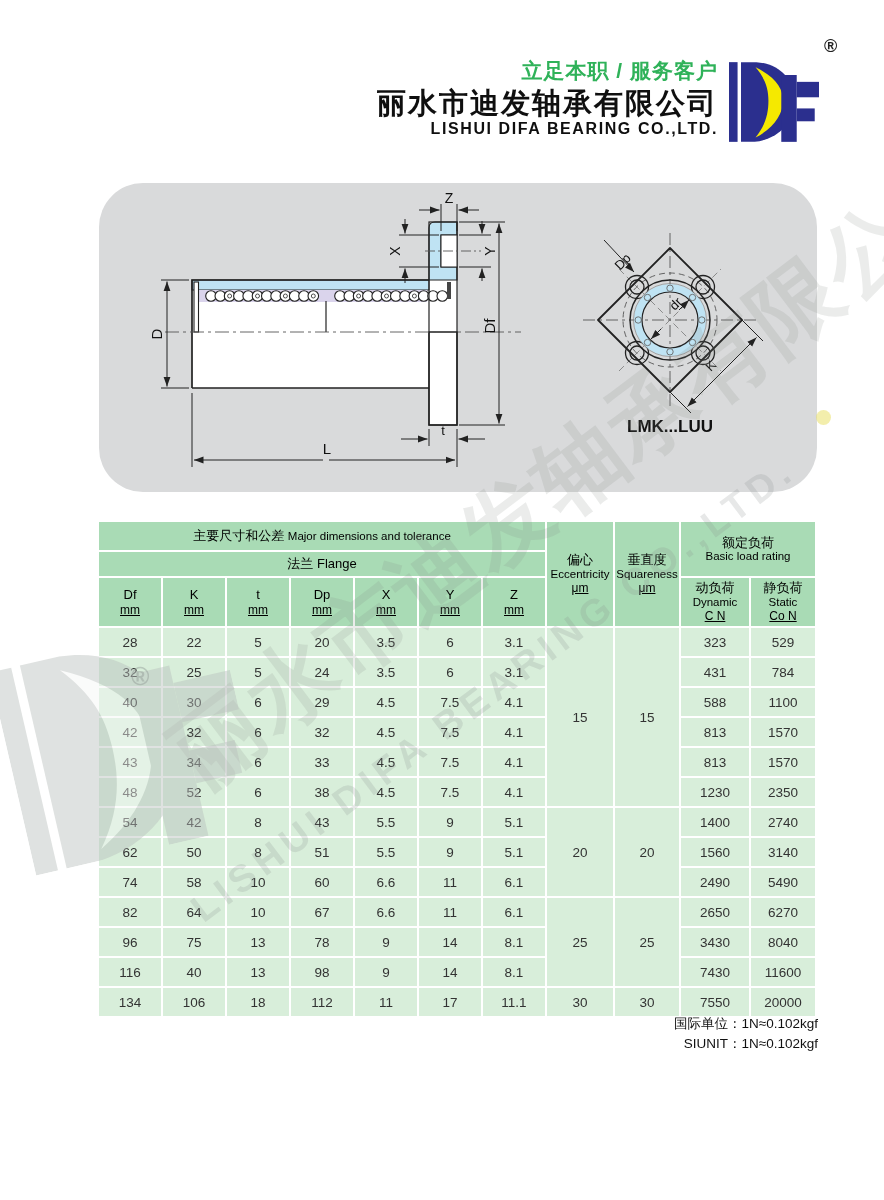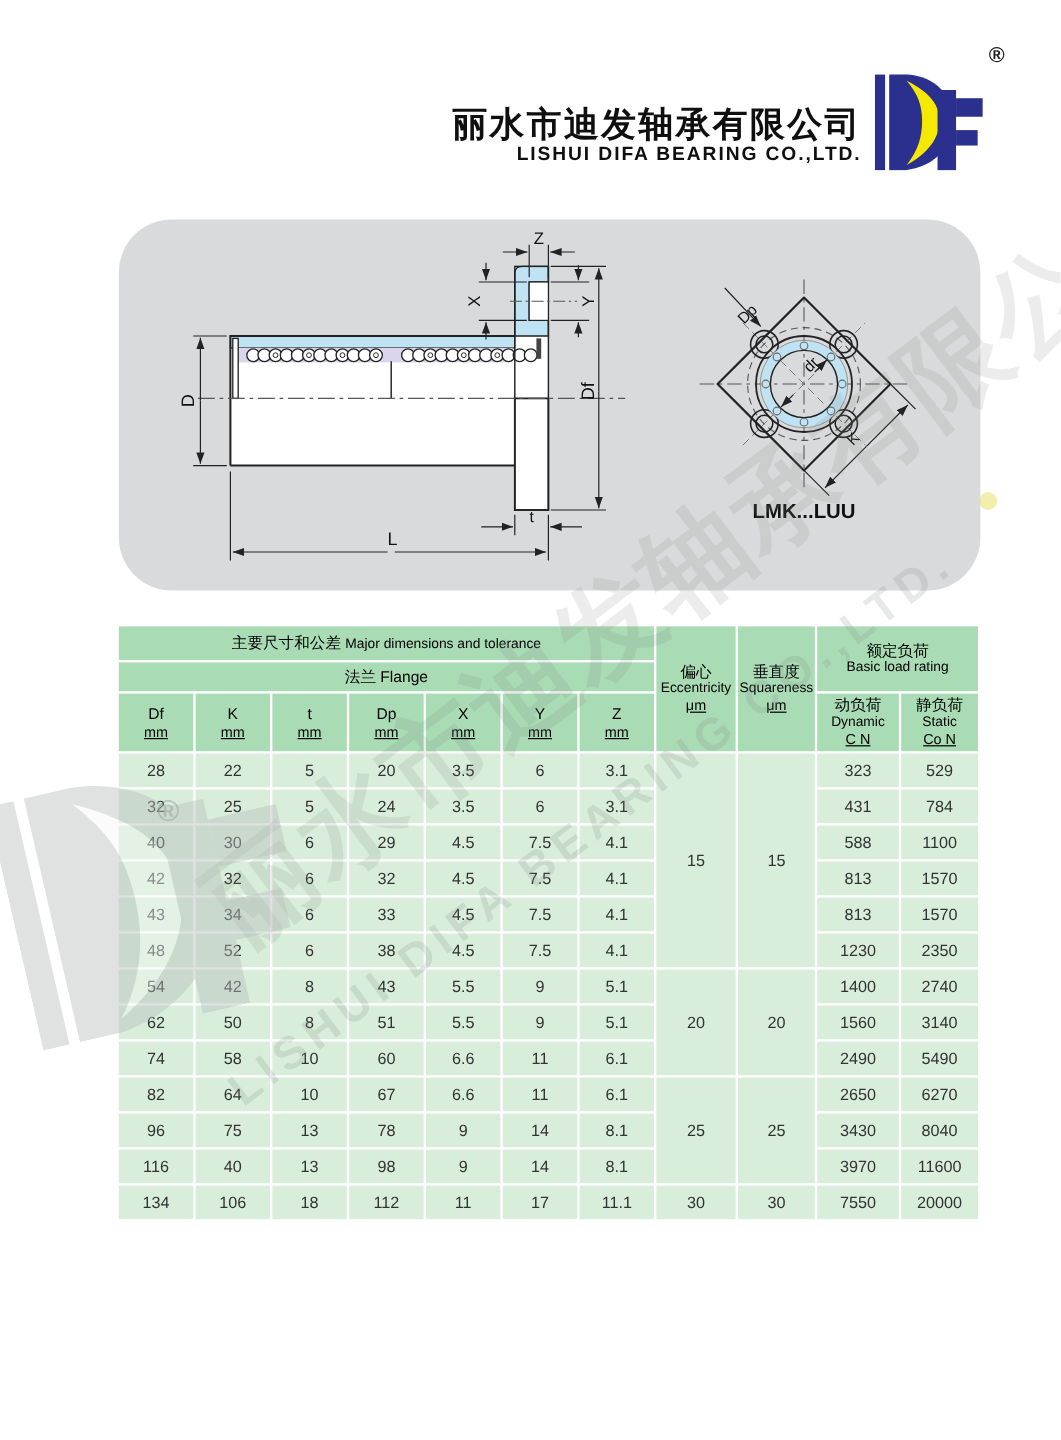--- a/index.html
+++ b/index.html
@@ -46,20 +46,21 @@
   .wm-df{left:8px;top:628px;transform:rotate(-13deg);}
   .wm-reg{left:131px;top:662px;font-size:25px;font-weight:bold;color:rgba(145,152,148,0.45);}
   .wm-dot{left:816px;top:410px;width:15px;height:15px;border-radius:50%;
           background:rgba(233,224,104,0.55);}
 </style>
 </head>
 <body>
 
 <div class="page">
 
+  <div class="slogan">立足本职 / 服务客户</div>
   <div class="company-zh">丽水市迪发轴承有限公司</div>
   <div class="company-en">LISHUI DIFA BEARING CO.,LTD.</div>
 
   <svg class="logo" viewBox="0 0 105 100">
     <rect x="0" y="7" width="10" height="93" fill="#2b2f8e"></rect>
     <path d="M14,7 L32,7 C58,9 76,26 76,52 C76,79 56,97 30,100 L14,100 Z" fill="#2b2f8e"></path>
     <path d="M31,13 C55,25 63,38 63,52 C63,68 52,84 31,95 C43,80 46,66 46,52 C46,37 42,26 31,13 Z" fill="#f5e900"></path>
     <rect x="61" y="22" width="18" height="78" fill="#2b2f8e"></rect>
     <rect x="79" y="30" width="26" height="18" fill="#2b2f8e"></rect>
     <rect x="79" y="61" width="21" height="15" fill="#2b2f8e"></rect>
@@ -440,40 +441,44 @@
             <td>8040</td>
           </tr>
           <tr>
             <td>116</td>
             <td>40</td>
             <td>13</td>
             <td>98</td>
             <td>9</td>
             <td>14</td>
             <td>8.1</td>
-            <td>3970</td>
+            <td>7430</td>
             <td>11600</td>
           </tr>
           <tr>
             <td>134</td>
             <td>106</td>
             <td>18</td>
             <td>112</td>
             <td>11</td>
             <td>17</td>
             <td>11.1</td>
             <td rowspan="1">30</td>
             <td rowspan="1">30</td>
             <td>7550</td>
             <td>20000</td>
           </tr>
         </tbody>
     </table>
   </div>
 
+  <div class="notes">
+    <div>国际单位：1N≈0.102kgf</div>
+    <div>SIUNIT：1N≈0.102kgf</div>
+  </div>
 
   <div class="wm wm-zh">丽水市迪发轴承有限公司</div>
   <div class="wm wm-en">LISHUI DIFA BEARING CO.,LTD.</div>
   <svg class="wm wm-df" width="235" height="224" viewBox="0 0 105 100">
     <g opacity="0.45">
       <rect x="0" y="7" width="10" height="93" fill="#b9bfbc"></rect>
       <path d="M14,7 L32,7 C58,9 76,26 76,52 C76,79 56,97 30,100 L14,100 Z" fill="#b9bfbc"></path>
       <path d="M31,13 C55,25 63,38 63,52 C63,68 52,84 31,95 C43,80 46,66 46,52 C46,37 42,26 31,13 Z" fill="#f4f5f4"></path>
       <rect x="61" y="22" width="18" height="78" fill="#b9bfbc"></rect>
       <rect x="79" y="30" width="26" height="18" fill="#b9bfbc"></rect>

